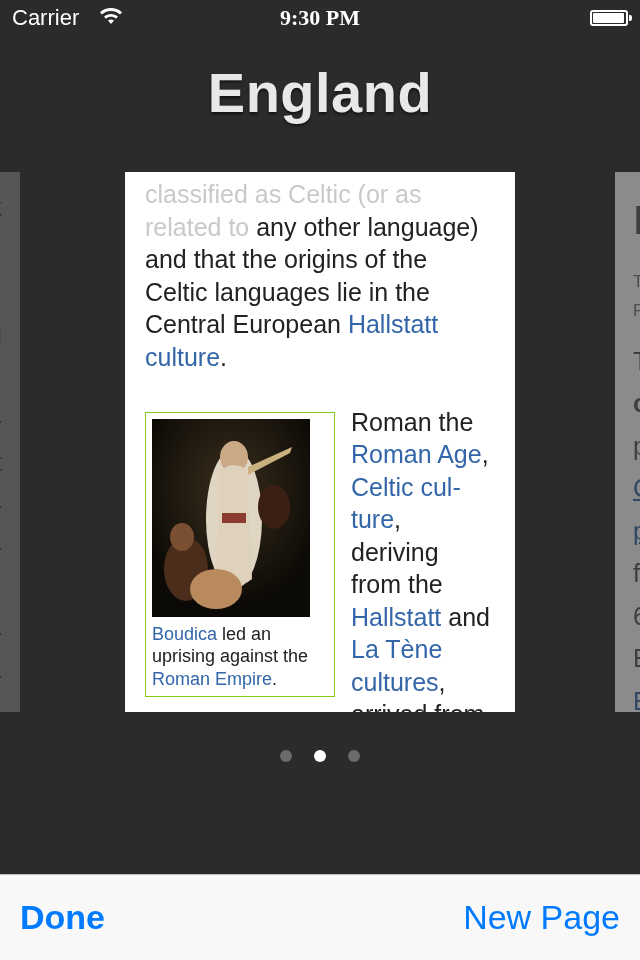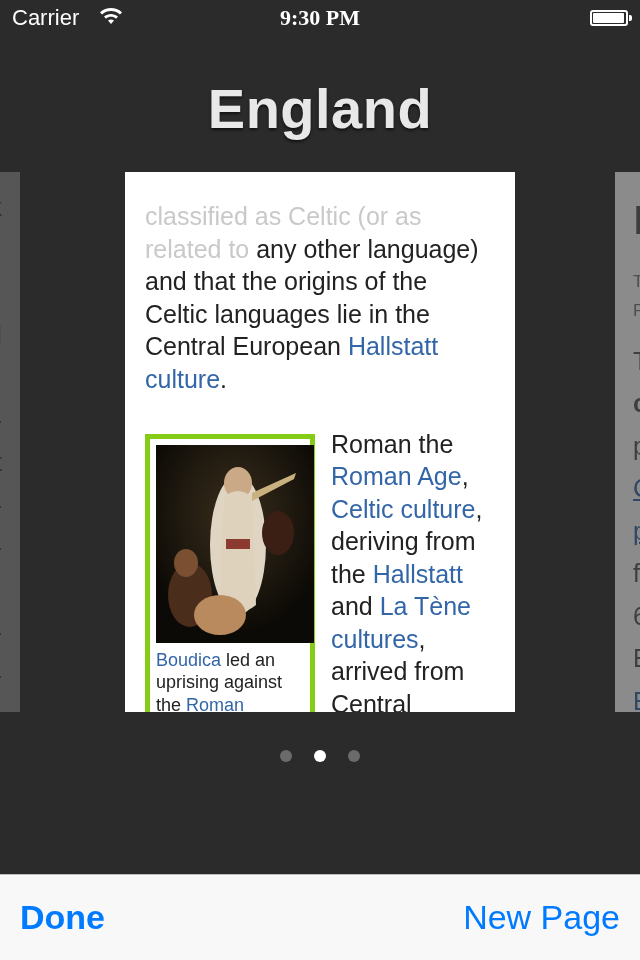--- a/index.html
+++ b/index.html
@@ -9,33 +9,33 @@
   
   .status-bar { height: 36px; display: flex; align-items: center; justify-content: space-between; padding: 0 12px; color: #fff; font-size: 22px; font-weight: 500; }
   .status-left { display: flex; align-items: center; gap: 20px; }
   .status-center { position: absolute; left: 50%; transform: translateX(-50%); font-weight: 600; font-family: Liberation Serif, serif; }
   .status-right { display: flex; align-items: center; gap: 6px; }
   .battery { width: 38px; height: 16px; border: 2px solid #fff; border-radius: 3px; position: relative; }
   .battery::after { content: ""; position: absolute; right: -6px; top: 3px; width: 3px; height: 6px; background: #fff; border-radius: 0 2px 2px 0; }
   .battery-fill { position: absolute; left: 1px; top: 1px; bottom: 1px; width: 90%; background: #fff; border-radius: 1px; }
 
   
-  .page-title { color: #e8e8e8; font-size: 56px; font-weight: 700; text-align: center; margin-top: 40px; text-shadow: 0 2px 3px rgba(0,0,0,.6); letter-spacing: 0.5px; }
+  .page-title { color: #e8e8e8; font-size: 56px; font-weight: 700; text-align: center; margin-top: 24px; text-shadow: 0 2px 3px rgba(0,0,0,.6); letter-spacing: 0.5px; }
 
   
   .carousel { position: absolute; top: 172px; left: 0; right: 0; bottom: 200px; }
   .card { position: absolute; top: 0; width: 390px; height: 540px; background: #fff; overflow: hidden; color: #222; }
   .card-left { left: -370px; opacity: .45; }
   .card-center { left: 125px; }
   .card-right { left: 615px; opacity: 1; }
 
-  .card-inner { padding: 28px 20px 0 20px; font-size: 25px; line-height: 1.3; -webkit-hyphens: auto; hyphens: auto; text-align: left; }
+  .card-inner { padding: 6px 20px 0 20px; font-size: 25px; line-height: 1.3; -webkit-hyphens: auto; hyphens: auto; text-align: left; }
   .card-inner a { color: #3366a8; text-decoration: none; }
   .faded-line { color: #c9c9c9; }
-  .figure { float: left; width: 170px; border: 5px solid #84cc16; padding: 6px; margin: 6px 16px 4px 0; background: #fff; }
+  .figure { float: left; width: 190px; border: 1px solid #84cc16; padding: 6px; margin: 6px 16px 4px 0; background: #fff; }
   .figure-img { width: 158px; height: 198px; background: #1a140d; position: relative; overflow: hidden; }
   .figure-cap { font-size: 18px; line-height: 1.25; margin-top: 6px; color: #222; }
   .figure-cap a { color: #3366a8; }
 
   
   .peek-text { padding: 14px 18px; font-size: 25px; line-height: 1.7; color: #555; }
   .peek-right-title { font-size: 40px; font-weight: 400; margin-bottom: 14px; }
   .peek-text a { color: #3366a8; }
 
   

